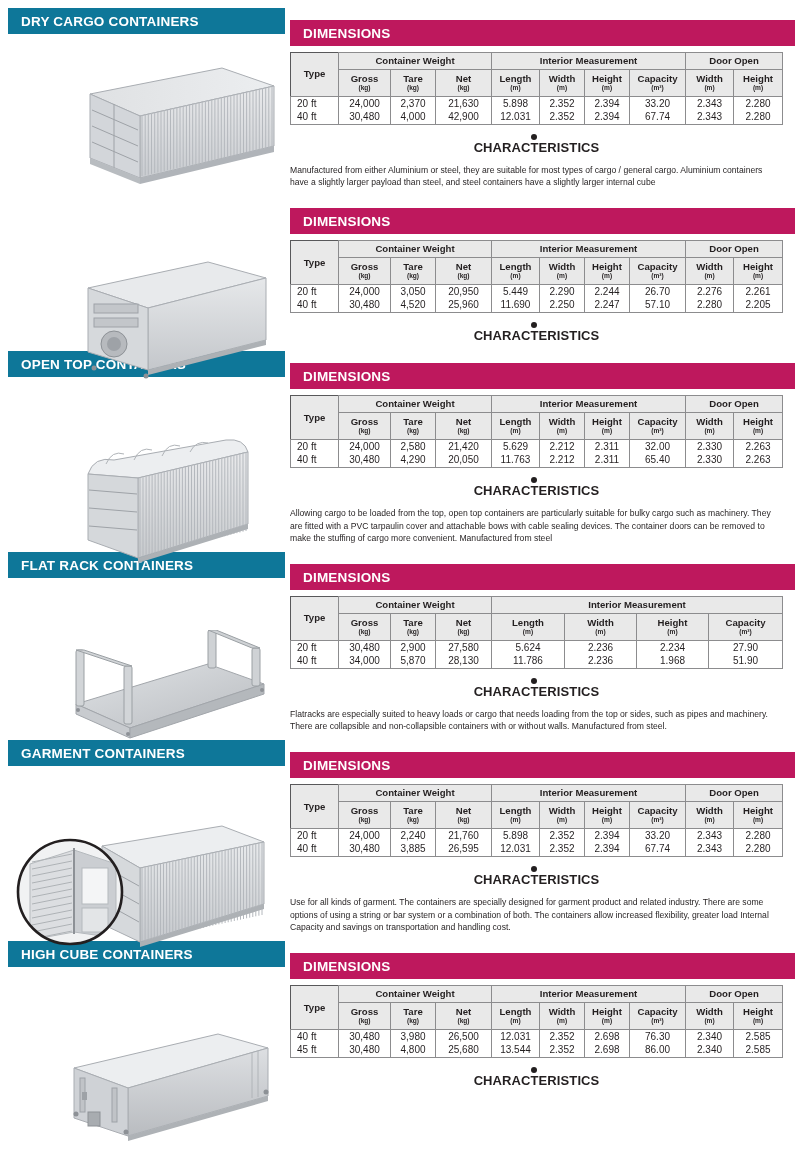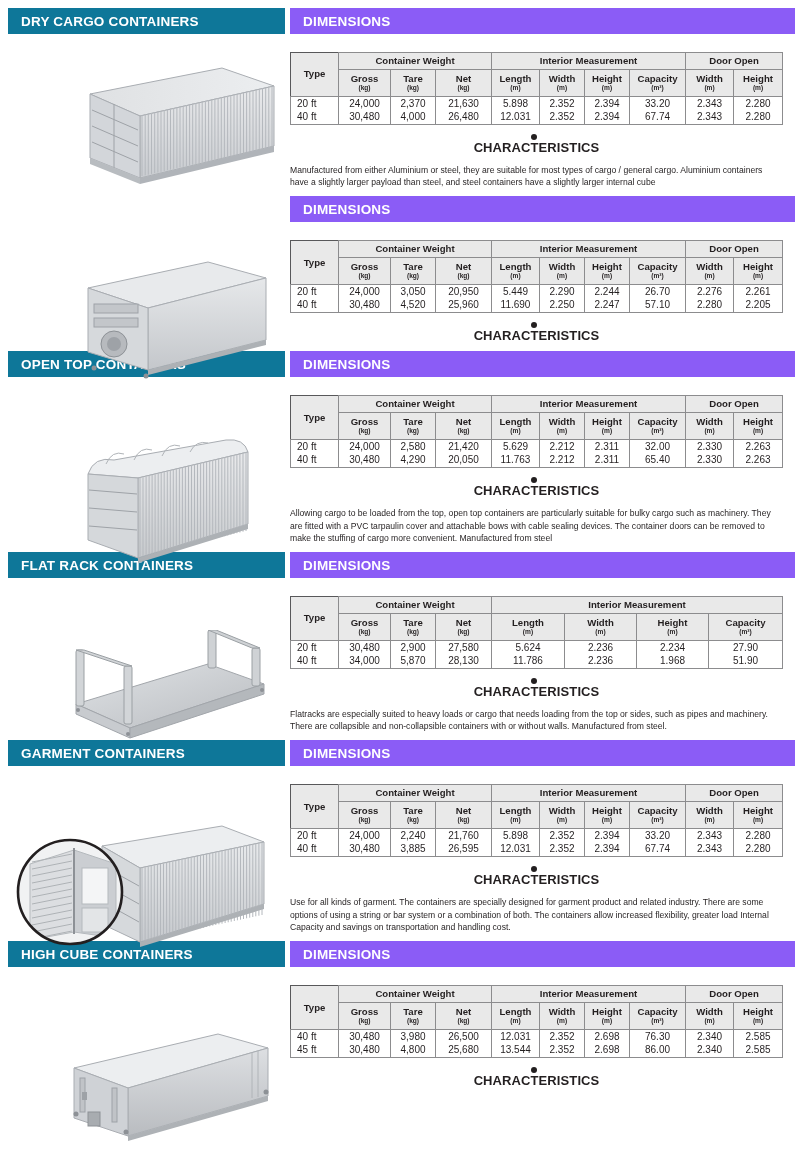--- a/index.html
+++ b/index.html
@@ -25,23 +25,23 @@
     width: 277px; height: 26px;
     background: #0e7799;
     color: #ffffff;
     font-size: 13.5px; font-weight: bold;
     letter-spacing: .2px;
     display: flex; align-items: center;
     padding-left: 13px;
     text-transform: uppercase;
   }
   .bar-dim {
-    position: absolute; left: 290px; top: 0;
+    position: absolute; left: 290px; top: 12px;
     width: 505px; height: 26px;
-    background: #8b5cf6;
+    background: #be185d;
     color: #ffffff;
     font-size: 13.5px; font-weight: bold;
     letter-spacing: .2px;
     display: flex; align-items: center;
     padding-left: 13px;
     text-transform: uppercase;
     text-align: right;
   }
 
   .body-row { display: flex; }
@@ -154,21 +154,21 @@
       <td>2.352</td>
       <td>2.394</td>
       <td>33.20</td>
       <td>2.343</td>
       <td>2.280</td>
     </tr>
               <tr>
       <td class="type">40 ft</td>
       <td>30,480</td>
       <td>4,000</td>
-      <td>26,480</td>
+      <td>42,900</td>
       <td>12.031</td>
       <td>2.352</td>
       <td>2.394</td>
       <td>67.74</td>
       <td>2.343</td>
       <td>2.280</td>
     </tr>
             </tbody>
           </table>
         <div class="charac">

